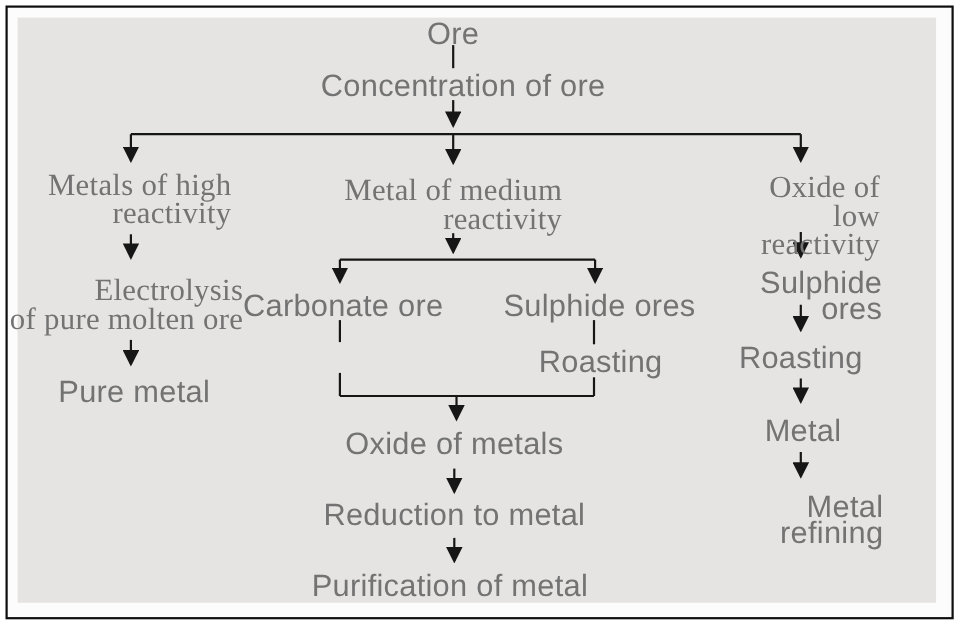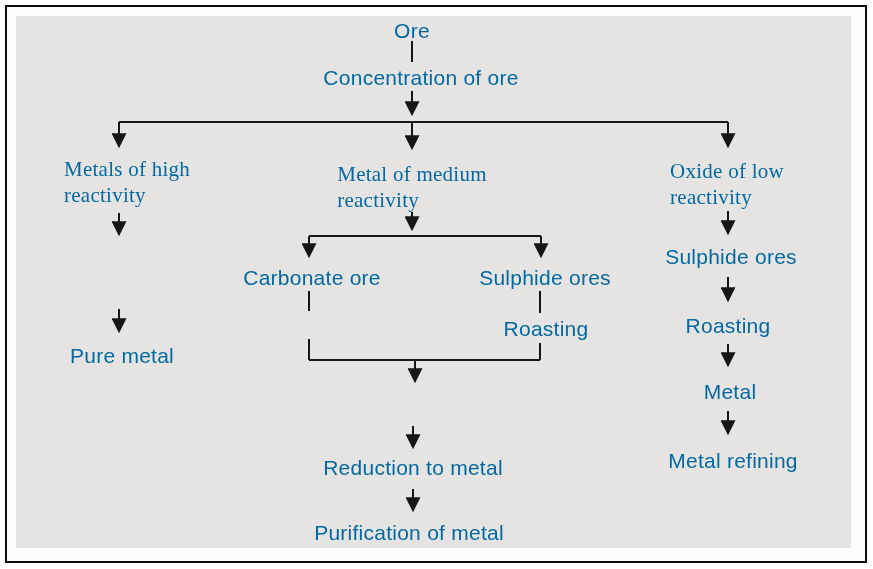--- a/index.html
+++ b/index.html
@@ -11,22 +11,22 @@
     position:absolute;top:5px;left:5px;right:6px;bottom:6px;
     border:2px solid #0d0d0d;background:#fcfcfc;
   }
   .panel{
     position:absolute;top:9px;left:9px;right:14px;bottom:13px;
     background:#e5e4e2;
   }
   .wires{position:absolute;top:0;left:0;width:873px;height:569px;}
   .node{
     position:absolute;transform:translateX(-50%);
-    text-align:left;white-space:pre-line;
-    font-size:21px;line-height:24px;letter-spacing:0.25px;color:#0369a1;
+    text-align:right;white-space:pre-line;
+    font-size:28px;line-height:24px;letter-spacing:0.25px;color:#737373;
   }
   .node.two{line-height:26px;font-family:Liberation Serif, serif;}
 </style>
 </head>
 <body>
 
 <div class="stage">
   <div class="frame">
     <div class="panel"></div>
   </div>
@@ -68,27 +68,30 @@
       <path d="M728 344 V365" marker-end="url(#ah)"></path>
       <path d="M728 411 V433" marker-end="url(#ah)"></path>
     </g>
   </svg>
 
   <div class="node" style="left:412px;top:19px">Ore</div>
   <div class="node" style="left:421px;top:66px">Concentration of ore</div>
 
   <div class="node two" style="left:127px;top:156px">Metals of high
 reactivity</div>
+  <div class="node two" style="left:115px;top:252px">Electrolysis
+of pure molten ore</div>
   <div class="node" style="left:122px;top:344px">Pure metal</div>
 
   <div class="node two" style="left:412px;top:161px">Metal of medium
 reactivity</div>
   <div class="node" style="left:312px;top:266px">Carbonate ore</div>
   <div class="node" style="left:545px;top:266px">Sulphide ores</div>
   <div class="node" style="left:546px;top:317px">Roasting</div>
+  <div class="node" style="left:413px;top:392px">Oxide of metals</div>
   <div class="node" style="left:409px;top:521px">Purification of metal</div>
   <div class="node" style="left:413px;top:456px">Reduction to metal</div>
 
   <div class="node two" style="left:727px;top:158px">Oxide of low
 reactivity</div>
   <div class="node" style="left:731px;top:245px">Sulphide ores</div>
   <div class="node" style="left:728px;top:314px">Roasting</div>
   <div class="node" style="left:730px;top:380px">Metal</div>
   <div class="node" style="left:733px;top:449px">Metal refining</div>
 </div>

